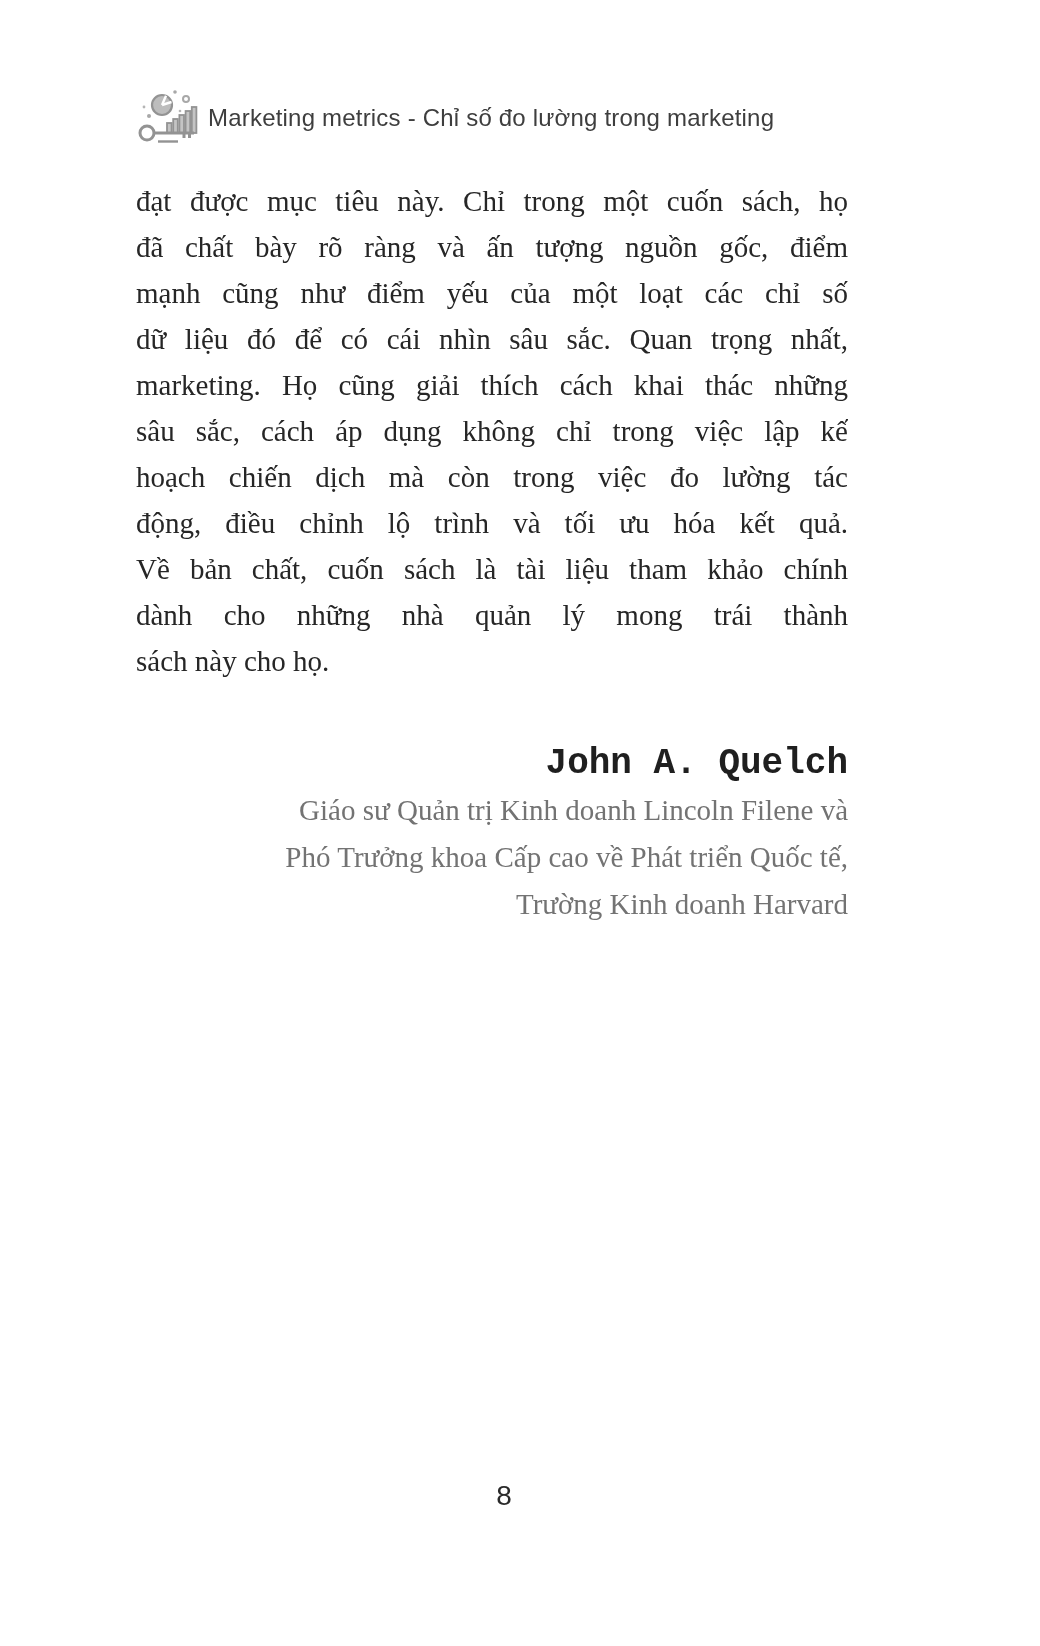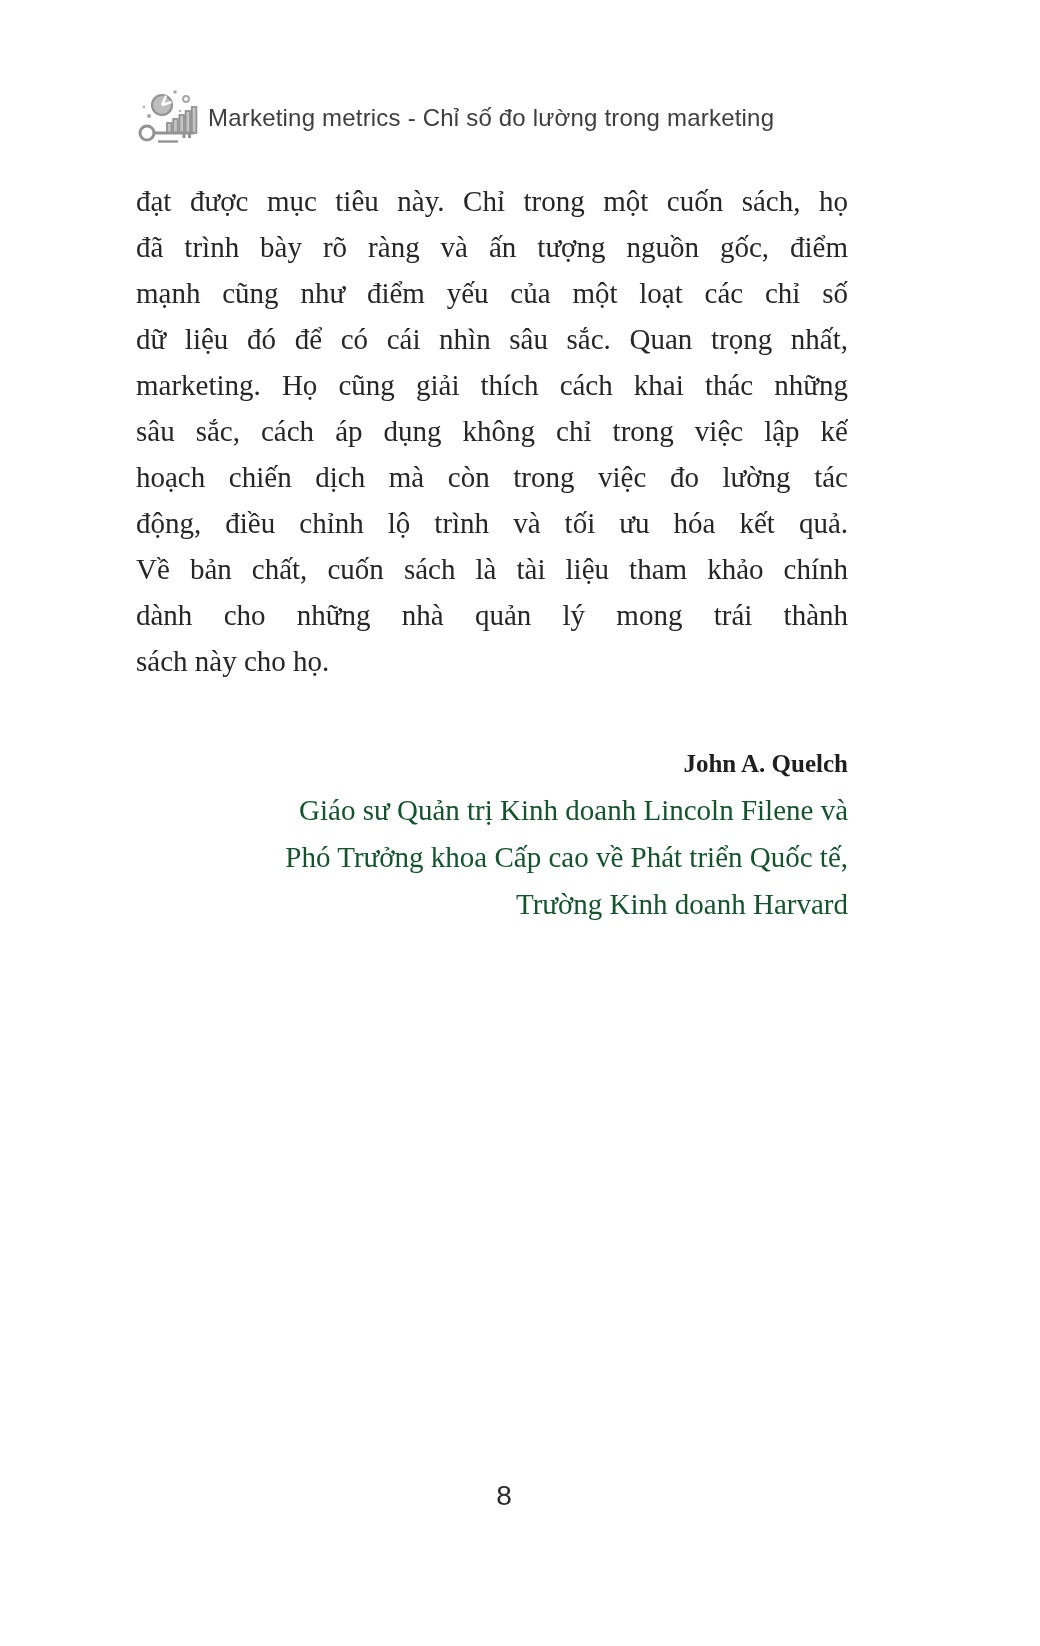--- a/index.html
+++ b/index.html
@@ -55,29 +55,30 @@
   }
   .para .line:last-child {
     text-align-last: left;
   }
   
   .signature {
     margin-top: 56px;
     text-align: right;
   }
   .sig-name {
-    font-size: 25px;
+    font-size: 36px;
     line-height: 47px;
     font-weight: bold;
     color: #1f1f1f;
+    font-family: Liberation Mono, monospace;
   }
   .sig-titles .line {
     font-size: 29px;
     line-height: 47px;
-    color: #14532d;
+    color: #737373;
     text-align: right;
   }
   
   .page-number {
     position: absolute;
     left: 148px;
     width: 712px;
     top: 1480px;
     text-align: center;
     font-family: "Liberation Sans", sans-serif;
@@ -117,21 +118,21 @@
         <path d="M48 47 v5 M53.5 47 v5" stroke-width="3"></path>
         <line x1="22" y1="55.5" x2="42" y2="55.5" stroke-width="2.4"></line>
       </g>
     </svg>
     <span class="header-title">Marketing metrics - Chỉ số đo lường trong marketing</span>
   </div>
 
   <div class="body-block">
     <div class="para">
         <div class="line">đạt được mục tiêu này. Chỉ trong một cuốn sách, họ</div>
-        <div class="line">đã trình bày rõ ràng và ấn tượng nguồn gốc, điểm</div>
+        <div class="line">đã chất bày rõ ràng và ấn tượng nguồn gốc, điểm</div>
         <div class="line">mạnh cũng như điểm yếu của một loạt các chỉ số</div>
         <div class="line">dữ liệu đó để có cái nhìn sâu sắc. Quan trọng nhất,</div>
         <div class="line">marketing. Họ cũng giải thích cách khai thác những</div>
         <div class="line">sâu sắc, cách áp dụng không chỉ trong việc lập kế</div>
         <div class="line">hoạch chiến dịch mà còn trong việc đo lường tác</div>
         <div class="line">động, điều chỉnh lộ trình và tối ưu hóa kết quả.</div>
         <div class="line">Về bản chất, cuốn sách là tài liệu tham khảo chính</div>
         <div class="line">dành cho những nhà quản lý mong trái thành</div>
         <div class="line">sách này cho họ.</div>
       </div>

